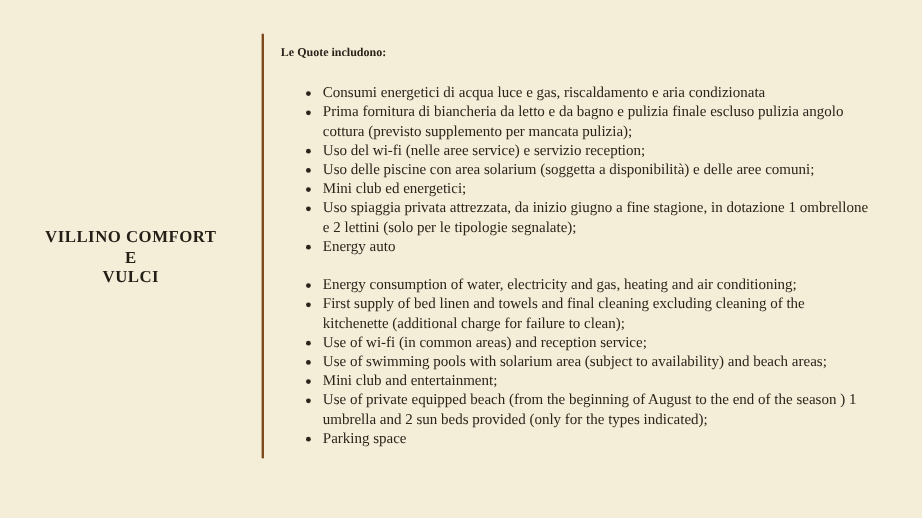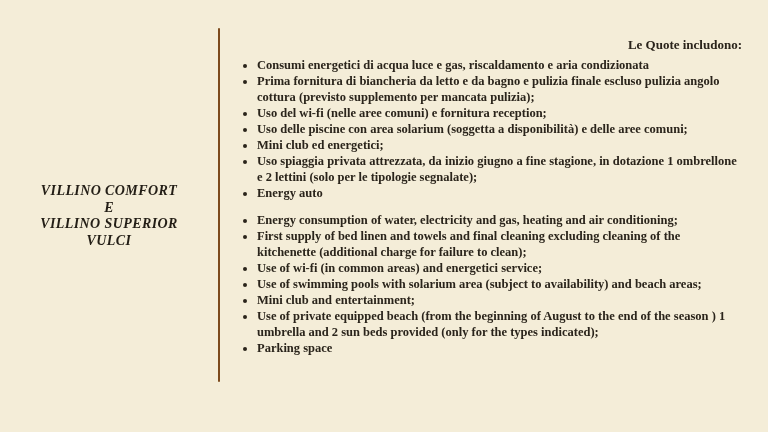--- a/index.html
+++ b/index.html
@@ -20,21 +20,20 @@
     display: flex;
     box-sizing: border-box;
   }
   .title-panel {
     width: 218px;
     flex: 0 0 218px;
     display: flex;
     flex-direction: column;
     align-items: center;
     justify-content: center;
-    font-style: italic;
   }
   .title-line {
     font-size: 14px;
     line-height: 16.5px;
     font-weight: bold;
     letter-spacing: 0.4px;
     color: #231e16;
     white-space: nowrap;
   }
   .divider {
@@ -44,76 +43,73 @@
     margin-top: 28px;
     background: #7c4a1c;
     border-radius: 1px;
   }
   .content-panel {
     flex: 1 1 auto;
     box-sizing: border-box;
     padding: 37px 26px 0 14px;
   }
   .section-heading {
-    font-size: 13px;
+    font-size: 10px;
     line-height: 16px;
     font-weight: bold;
     color: #2a241b;
-    text-align: right;
   }
   .included-list {
-    margin: 4px;
+    margin: 16px;
     padding: 0 0 0 19px;
     list-style: disc;
-    font-weight: bold;
   }
   .included-list li {
     font-size: 12.5px;
     line-height: 16px;
     color: #2a241b;
     padding-left: 0;
   }
   .section + .section {
     margin-top: 11px;
   }
 </style>
 </head>
 <body>
 
 <div class="page">
 
   <div class="title-panel">
     <div class="title-line">VILLINO COMFORT</div>
     <div class="title-line">E</div>
-    <div class="title-line">VILLINO SUPERIOR</div>
     <div class="title-line">VULCI</div>
   </div>
 
   <div class="divider"></div>
 
   <div class="content-panel">
 
     <div class="section">
       <div class="section-heading">Le Quote includono:</div>
       <ul class="included-list">
         <li>Consumi energetici di acqua luce e gas, riscaldamento e aria condizionata</li>
         <li>Prima fornitura di biancheria da letto e da bagno e pulizia finale escluso pulizia angolo cottura (previsto supplemento per mancata pulizia);</li>
-        <li>Uso del wi-fi (nelle aree comuni) e fornitura reception;</li>
+        <li>Uso del wi-fi (nelle aree service) e servizio reception;</li>
         <li>Uso delle piscine con area solarium (soggetta a disponibilità) e delle aree comuni;</li>
         <li>Mini club ed energetici;</li>
         <li>Uso spiaggia privata attrezzata, da inizio giugno a fine stagione, in dotazione 1 ombrellone e 2 lettini (solo per le tipologie segnalate);</li>
         <li>Energy auto</li>
       </ul>
     </div>
 
     <div class="section">
       <ul class="included-list">
         <li>Energy consumption of water, electricity and gas, heating and air conditioning;</li>
         <li>First supply of bed linen and towels and final cleaning excluding cleaning of the kitchenette (additional charge for failure to clean);</li>
-        <li>Use of wi-fi (in common areas) and energetici service;</li>
+        <li>Use of wi-fi (in common areas) and reception service;</li>
         <li>Use of swimming pools with solarium area (subject to availability) and beach areas;</li>
         <li>Mini club and entertainment;</li>
         <li>Use of private equipped beach (from the beginning of August to the end of the season ) 1 umbrella and 2 sun beds provided (only for the types indicated);</li>
         <li>Parking space</li>
       </ul>
     </div>
 
   </div>
 
 </div>

